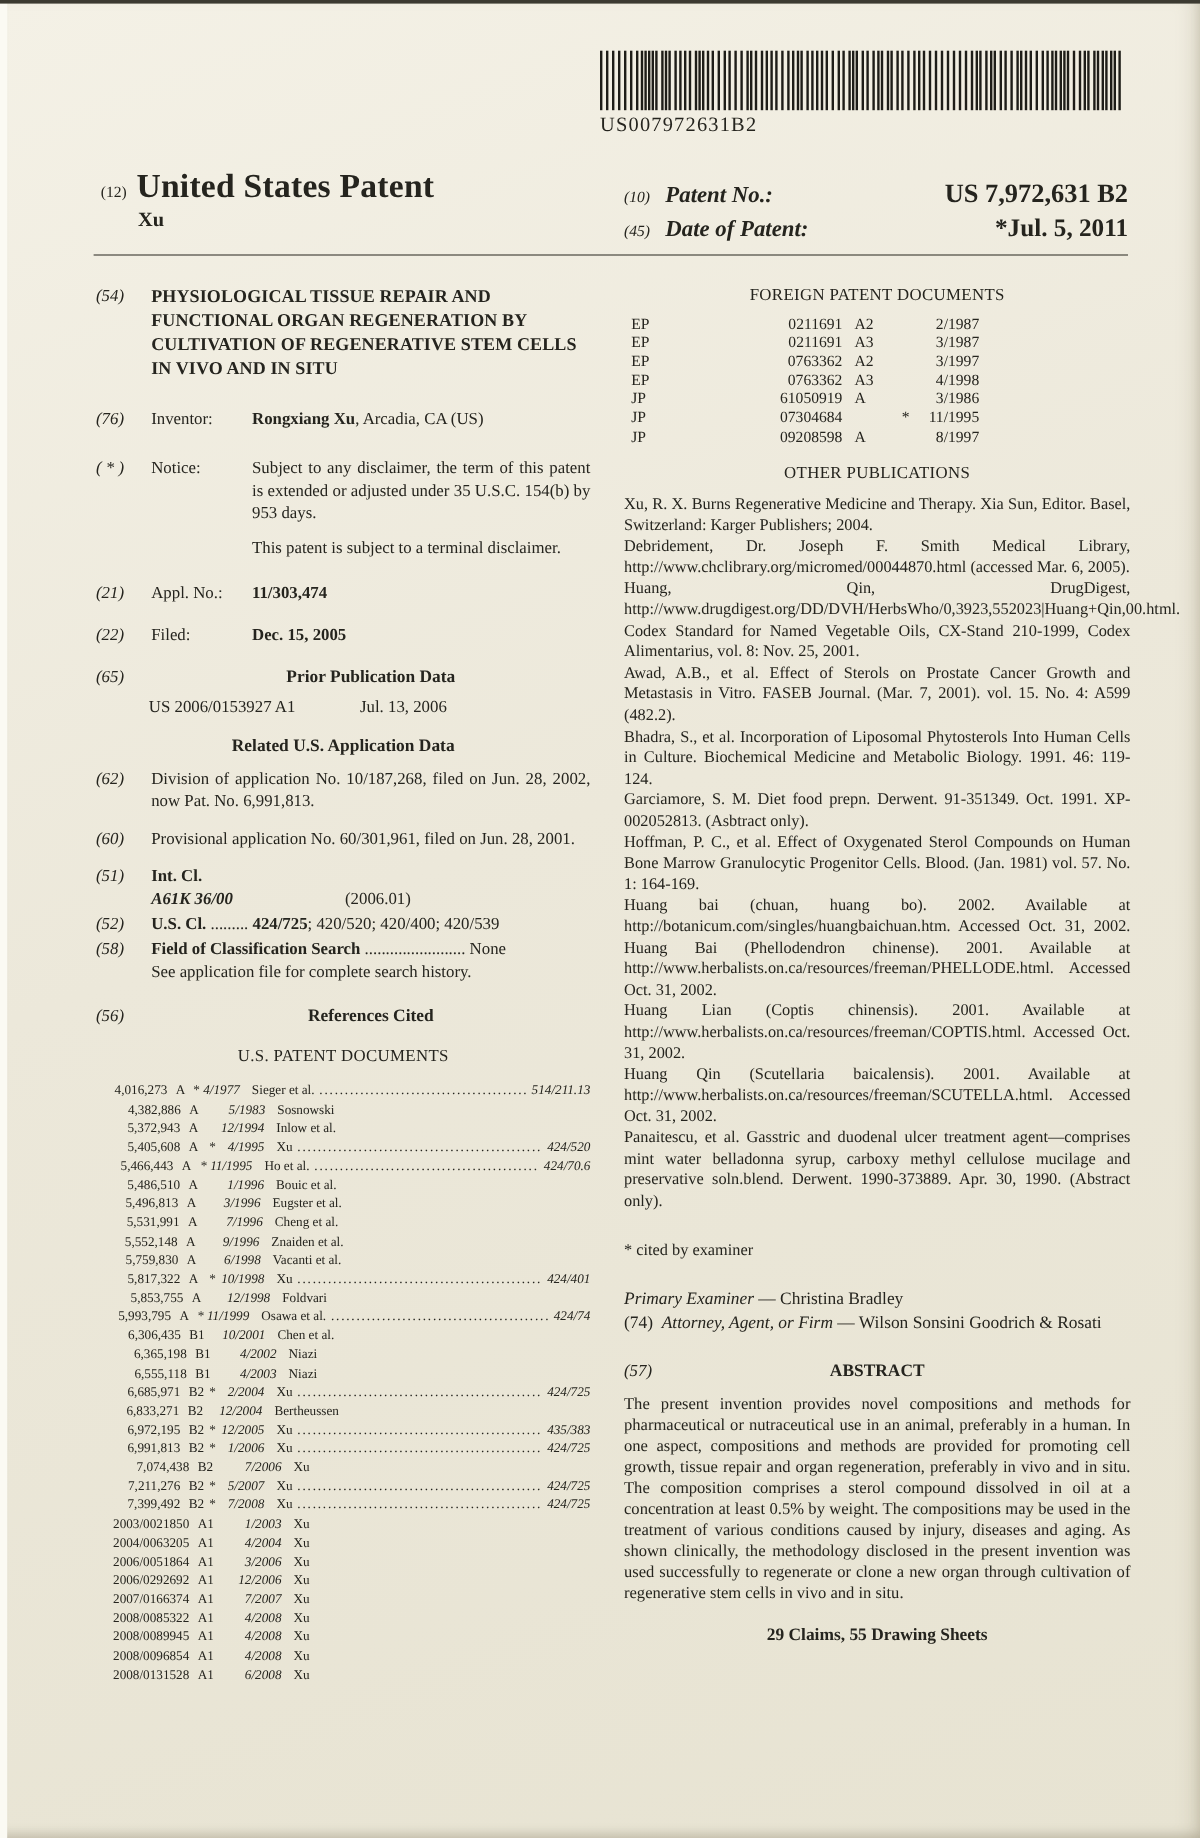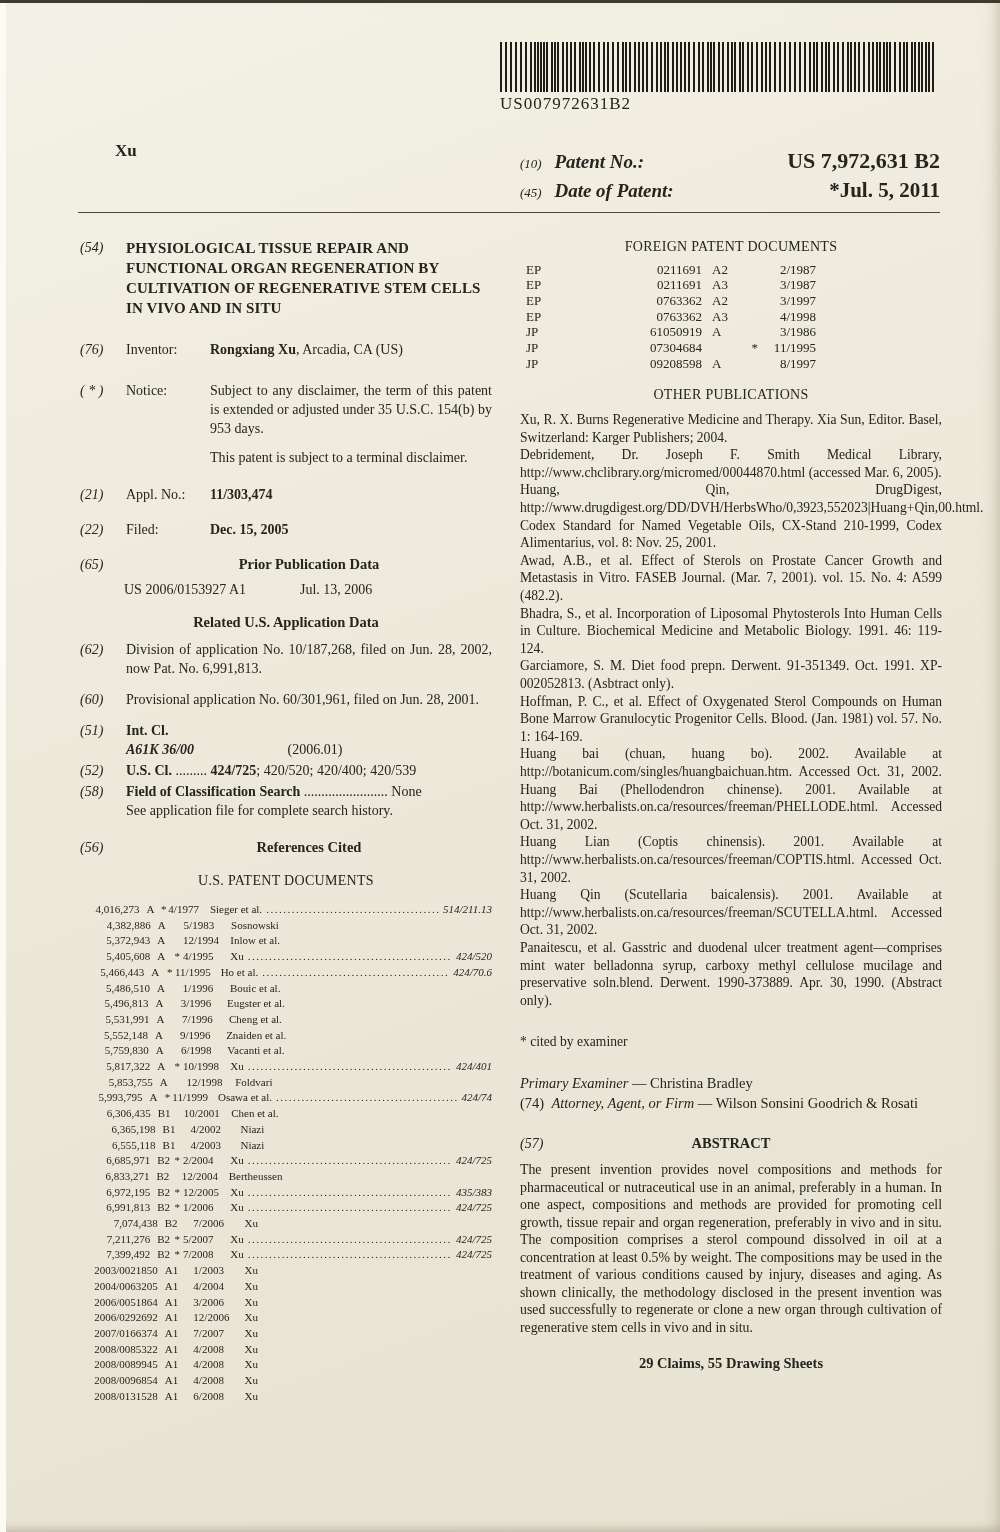--- a/index.html
+++ b/index.html
@@ -61,21 +61,21 @@
   .pubdata-line .num { width:176px; }
 
   .intcl-class { font-style:italic; font-weight:bold; display:inline-block; width:158px; }
 
   
   .us-list { margin-top:12px; font-size:11px; line-height:15.7px; }
   .us-row { display:flex; white-space:nowrap; }
   .us-no   { width:98px; text-align:right; }
   .us-kind { width:24px; margin-left:7px; }
   .us-star { width:12px; }
-  .us-date { width:52px; text-align:left; }
+  .us-date { width:52px; text-align:right;font-style:italic; }
   .us-name { margin-left:10px; }
   .leader { flex:1 1 auto; overflow:hidden; margin:0 4px; }
   .leader::after { content:"..................................................................."; letter-spacing:1.5px; }
   .us-cls { text-align:center;font-style:italic; }
 
   
   .f-table { margin-top:6px; font-size:13px; line-height:15.7px; }
   .f-row { display:flex; white-space:nowrap; }
   .f-country { width:36px; margin-left:6px; }
   .f-no { width:140px; text-align:right; }
@@ -203,20 +203,24 @@
         <span style="width:2px;margin-right:1px"></span>
         <span style="width:2px;margin-right:2px"></span>
         <span style="width:2px;margin-right:1px"></span>
         <span style="width:2px;margin-right:2px"></span>
         <span style="width:2px;margin-right:2px"></span>
       </div>
     <div class="barcode-text">US007972631B2</div>
   </div>
 
   <div class="header-left">
+    <div class="hl-row">
+      <span class="code-sm">(12)</span>
+      <span class="us-patent-title">United States Patent</span>
+    </div>
     <div class="hl-surname">Xu</div>
   </div>
 
   <div class="header-right">
     <div class="hr-row">
       <span class="hr-label"><span class="code-sm">(10)</span> <span>Patent No.:</span></span>
       <span class="hr-value">US 7,972,631 B2</span>
     </div>
     <div class="hr-row">
       <span class="hr-label"><span class="code-sm">(45)</span> <span>Date of Patent:</span></span>

